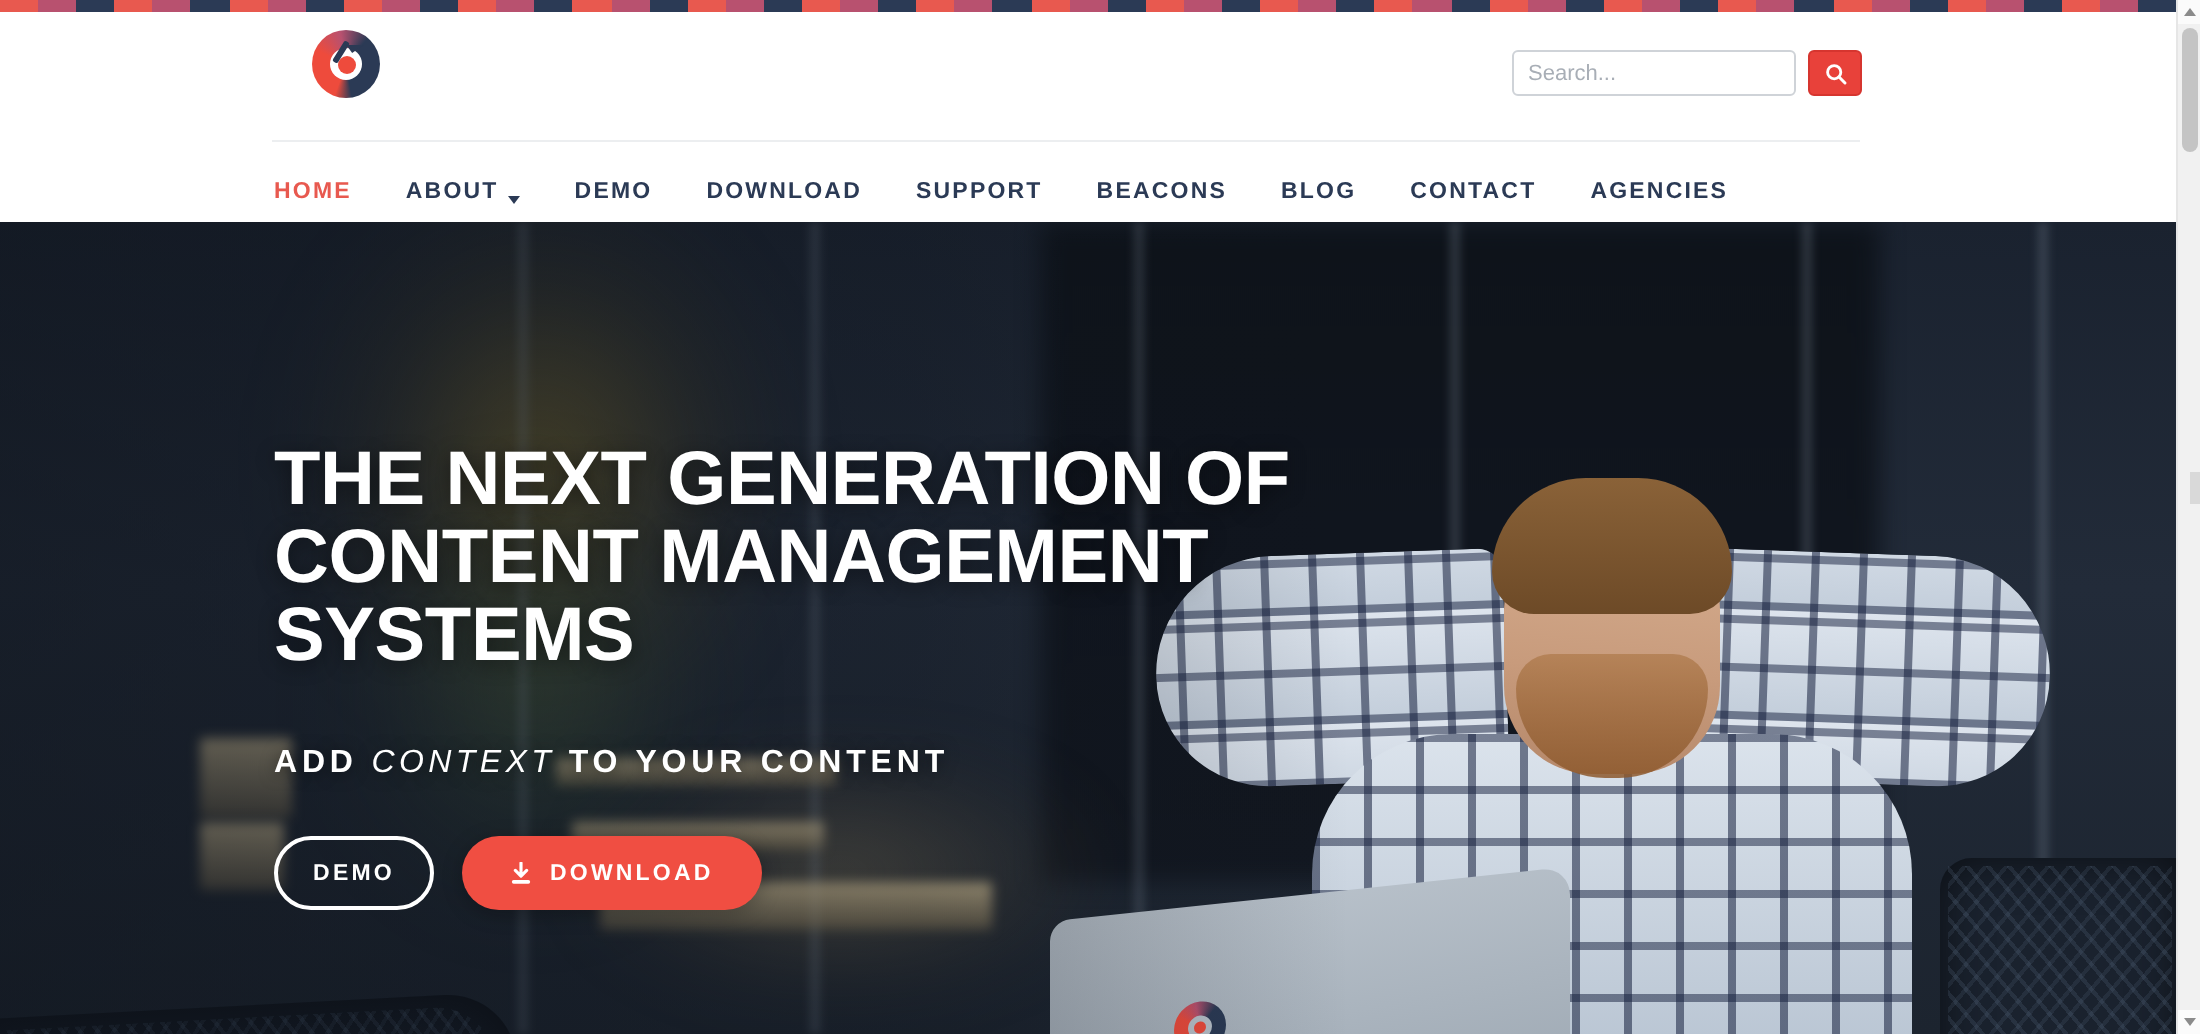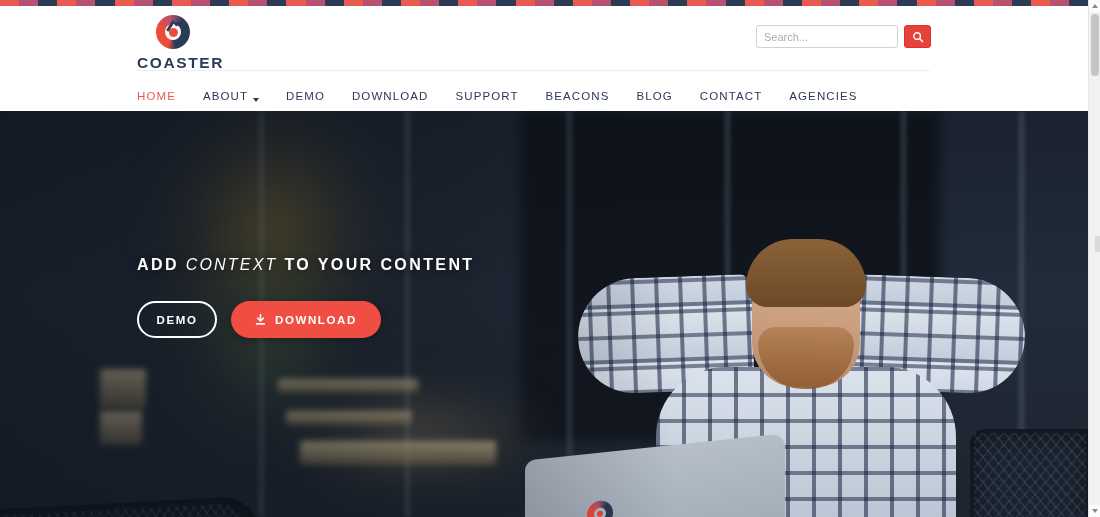--- a/index.html
+++ b/index.html
@@ -97,21 +97,21 @@
     position:absolute; left:136px; top:64px; width:794px; height:1px;
     background:#eceef0;
   }
 
   
   .nav {
     position:absolute; left:137px; top:78px;
     display:flex; align-items:center; gap:0;
   }
   .nav-item {
-    font-size:11.5px; font-weight:normal; letter-spacing:1.1px;
+    font-size:11.5px; font-weight:bold; letter-spacing:1.1px;
     color:#2b3a55; text-transform:uppercase;
     padding:6px 0; margin-right:27px;
     cursor:pointer; white-space:nowrap;
     display:flex; align-items:flex-end;
   }
   .nav-item.active { color:#e8594f; }
   .caret {
     display:inline-block; margin-left:5px;
     width:0; height:0;
     border-left:3.5px solid transparent;
@@ -387,21 +387,20 @@
     <div class="header">
 
       <div class="brand">
         <div class="logo-mark">
           <div class="ring"></div>
           <div class="hole"></div>
           <div class="dot"></div>
           <div class="arrow"></div>
           <div class="arrowhead"></div>
         </div>
-        <div class="brand-name">COASTER</div>
       </div>
 
       <div class="searchwrap">
         <input class="search-input" type="text" placeholder="Search..." style="">
         <div class="search-btn">
           <svg width="12" height="12" viewBox="0 0 16 16">
             <circle cx="6.8" cy="6.8" r="4.4" fill="none" stroke="#fff" stroke-width="1.9"></circle>
             <line x1="10.2" y1="10.2" x2="14" y2="14" stroke="#fff" stroke-width="2" stroke-linecap="round"></line>
           </svg>
         </div>
@@ -478,20 +477,25 @@
           </div>
 
         </div>
 
         <div class="chair"></div>
 
         <div class="hero-shade"></div>
       </div>
 
       <div class="hero-content">
+        <div class="hero-title">
+          <div>THE NEXT GENERATION OF</div>
+          <div>CONTENT MANAGEMENT</div>
+          <div>SYSTEMS</div>
+        </div>
         <div class="hero-sub">
           <span>ADD </span><span class="em">CONTEXT</span><span> TO YOUR CONTENT</span>
         </div>
         <div class="hero-btns">
           <div class="btn btn-outline">
             <span>DEMO</span>
           </div>
           <div class="btn btn-filled">
             <span class="dl-icon">
               <svg width="11" height="12" viewBox="0 0 14 15">

